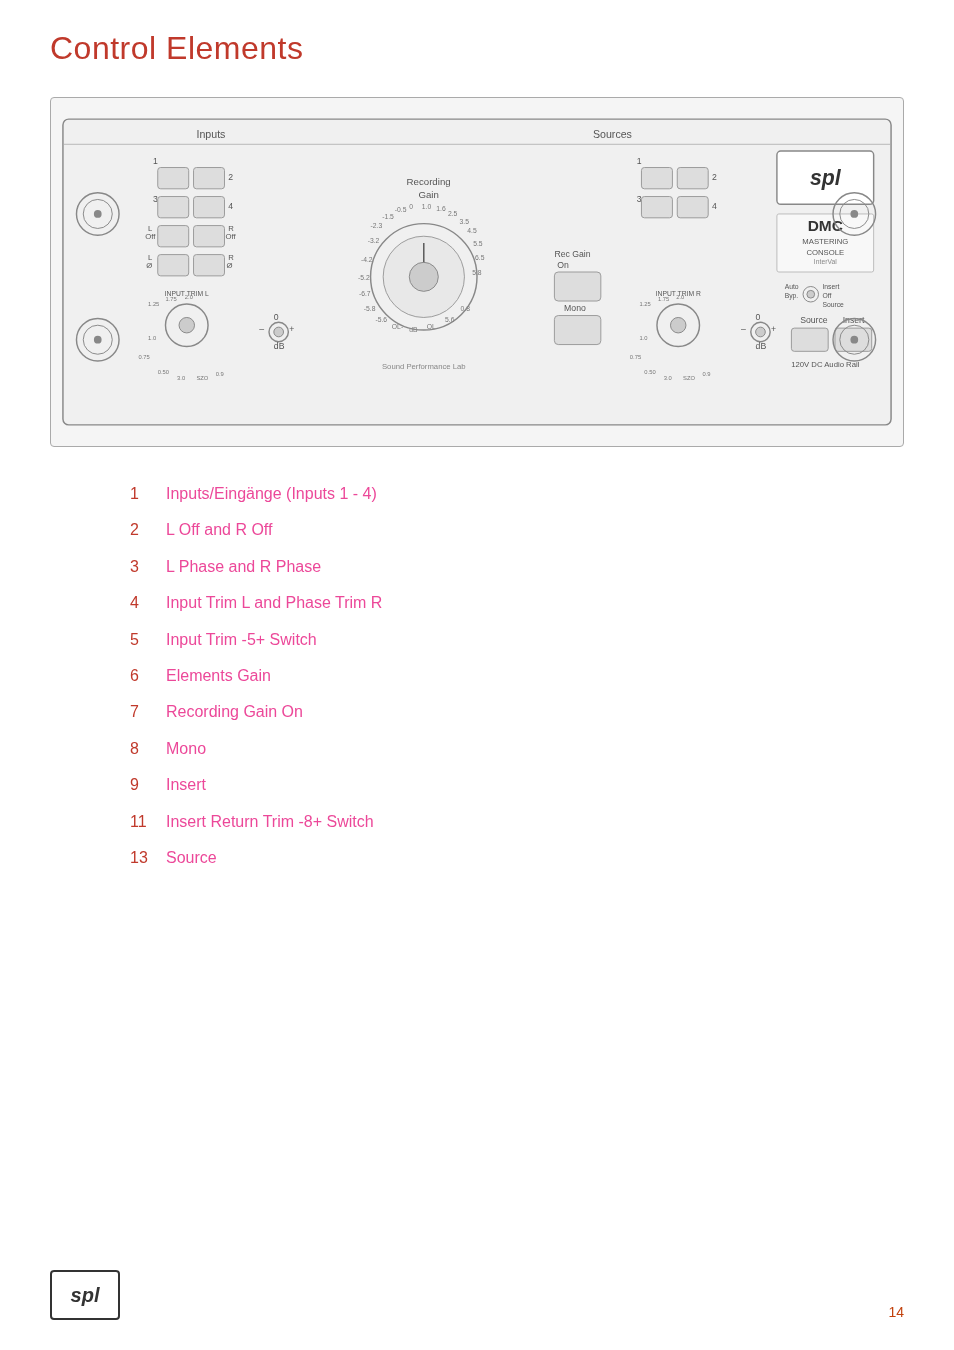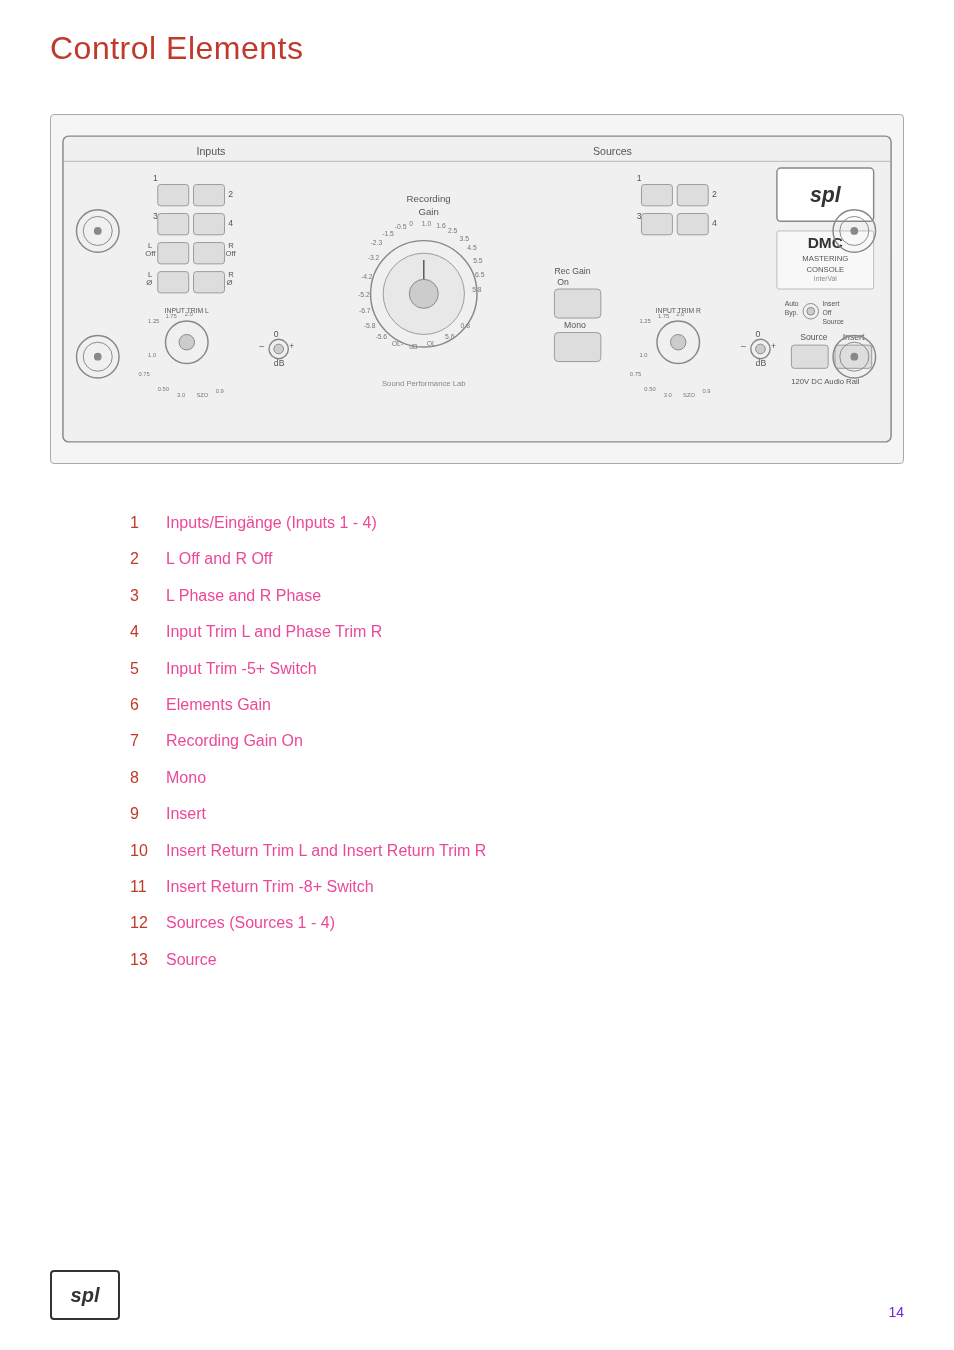--- a/index.html
+++ b/index.html
@@ -15,31 +15,31 @@
       width: 954px;
       min-height: 1350px;
       padding: 30px 50px 40px 50px;
       position: relative;
     }
 
     .page-title {
       font-size: 32px;
       font-weight: 300;
       color: #c0392b;
-      margin-bottom: 47px;
+      margin-bottom: 30px;
       letter-spacing: 0.5px;
     }
 
     
     .device-diagram {
       width: 100%;
       border: 1px solid #aaa;
       border-radius: 4px;
       background: #f5f5f5;
-      margin-bottom: 48px;
+      margin-bottom: 36px;
       padding: 10px;
       position: relative;
       height: 350px;
       overflow: hidden;
     }
 
     
     .diagram-svg {
       width: 100%;
       height: 100%;
@@ -96,21 +96,21 @@
 
     .footer-logo-text {
       font-size: 20px;
       font-weight: bold;
       color: #333;
       font-style: italic;
     }
 
     .footer-page {
       font-size: 14px;
-      color: #6d28d9;
+      color: #c2410c;
     }
   </style>
 </head>
 <body>
 
 <div class="page">
 
   <h1 class="page-title">Control Elements</h1>
 
   <div class="device-diagram">
@@ -317,30 +317,22 @@
     </li>
     <li>
       <span class="legend-num">8</span>
       <span class="legend-text">Mono</span>
     </li>
     <li>
       <span class="legend-num">9</span>
       <span class="legend-text">Insert</span>
     </li>
     <li>
-      <span class="legend-num">10</span>
-      <span class="legend-text">Insert Return Trim L and Insert Return Trim R</span>
-    </li>
-    <li>
       <span class="legend-num">11</span>
       <span class="legend-text">Insert Return Trim -8+ Switch</span>
-    </li>
-    <li>
-      <span class="legend-num">12</span>
-      <span class="legend-text">Sources (Sources 1 - 4)</span>
     </li>
     <li>
       <span class="legend-num">13</span>
       <span class="legend-text">Source</span>
     </li>
   </ul>
 
   <div class="footer">
     <div class="footer-logo">
       <span class="footer-logo-text">spl</span>

